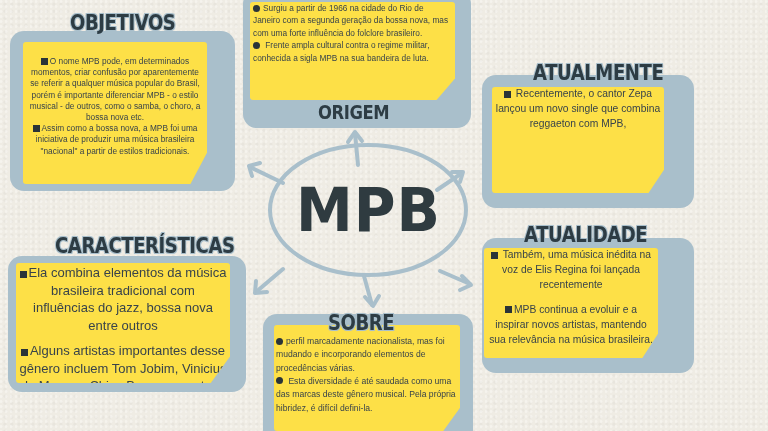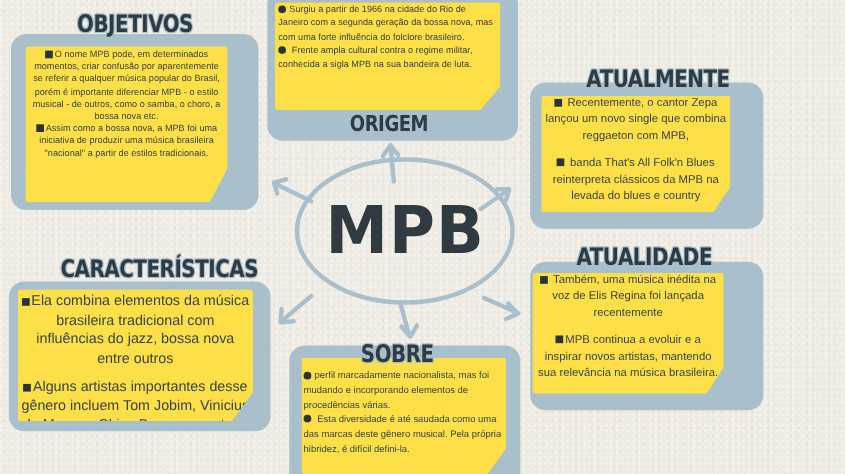--- a/index.html
+++ b/index.html
@@ -94,38 +94,37 @@
     <path d="M365 297 L373 306 L379 296"></path>
 
     <path d="M440 271 L470 284"></path>
     <path d="M462 276 L471 285 L460 290"></path>
   </g>
 </svg>
 
 <div class="mpb">MPB</div>
 
 <div class="frame" style="left:10px; top:31px; width:225px; height:160px;"></div>
-<div class="card center" style="left:23px; top:42px; width:184px; height:142px; padding:2px 4px;">
+<div class="card center" style="left:23px; top:42px; width:184px; height:142px; padding:14px 4px;">
   <p><span class="sq"></span><span>O nome MPB pode, em determinados momentos, criar confusão por aparentemente se referir a qualquer música popular do Brasil, porém é importante diferenciar MPB - o estilo musical - de outros, como o samba, o choro, a bossa nova etc.</span></p>
   <p><span class="sq"></span><span>Assim como a bossa nova, a MPB foi uma iniciativa de produzir uma música brasileira "nacional" a partir de estilos tradicionais.</span></p>
 </div>
 <div class="title" style="left:70px; top:10px; font-size:22px;">OBJETIVOS</div>
 
 <div class="frame" style="left:243px; top:-10px; width:228px; height:138px;"></div>
 <div class="card left" style="left:250px; top:2px; width:205px; height:98px; padding:0 3px; line-height:1.5;">
   <p><span class="dot"></span><span>Surgiu a partir de 1966 na cidade do Rio de Janeiro com a segunda geração da bossa nova, mas com uma forte influência do folclore brasileiro.</span></p>
   <p><span class="dot"></span><span> Frente ampla cultural contra o regime militar, conhecida a sigla MPB na sua bandeira de luta.</span></p>
 </div>
 <div class="title" style="left:318px; top:100px; font-size:20px;">ORIGEM</div>
 
 <div class="frame" style="left:482px; top:75px; width:212px; height:133px;"></div>
 <div class="card center" style="left:492px; top:87px; width:172px; height:106px; padding:0 3px; font-size:10.3px; line-height:1.45;">
   <p><span class="sq"></span><span> Recentemente, o cantor Zepa lançou um novo single que combina reggaeton com MPB,</span></p>
   <div class="gap"></div>
-  <p><span class="sq"></span><span> banda That's All Folk'n Blues reinterpreta clássicos da MPB na levada do blues e country</span></p>
 </div>
 <div class="title" style="left:533px; top:60px; font-size:22px;">ATUALMENTE</div>
 
 <div class="frame" style="left:482px; top:238px; width:212px; height:135px;"></div>
 <div class="card center" style="left:484px; top:248px; width:174px; height:110px; padding:0 3px; font-size:10.3px; line-height:1.45;">
   <p><span class="sq"></span><span> Também, uma música inédita na voz de Elis Regina foi lançada recentemente</span></p>
   <div class="gap"></div>
   <p><span class="sq"></span><span>MPB continua a evoluir e a inspirar novos artistas, mantendo sua relevância na música brasileira.</span></p>
 </div>
 <div class="title" style="left:524px; top:222px; font-size:22px;">ATUALIDADE</div>

